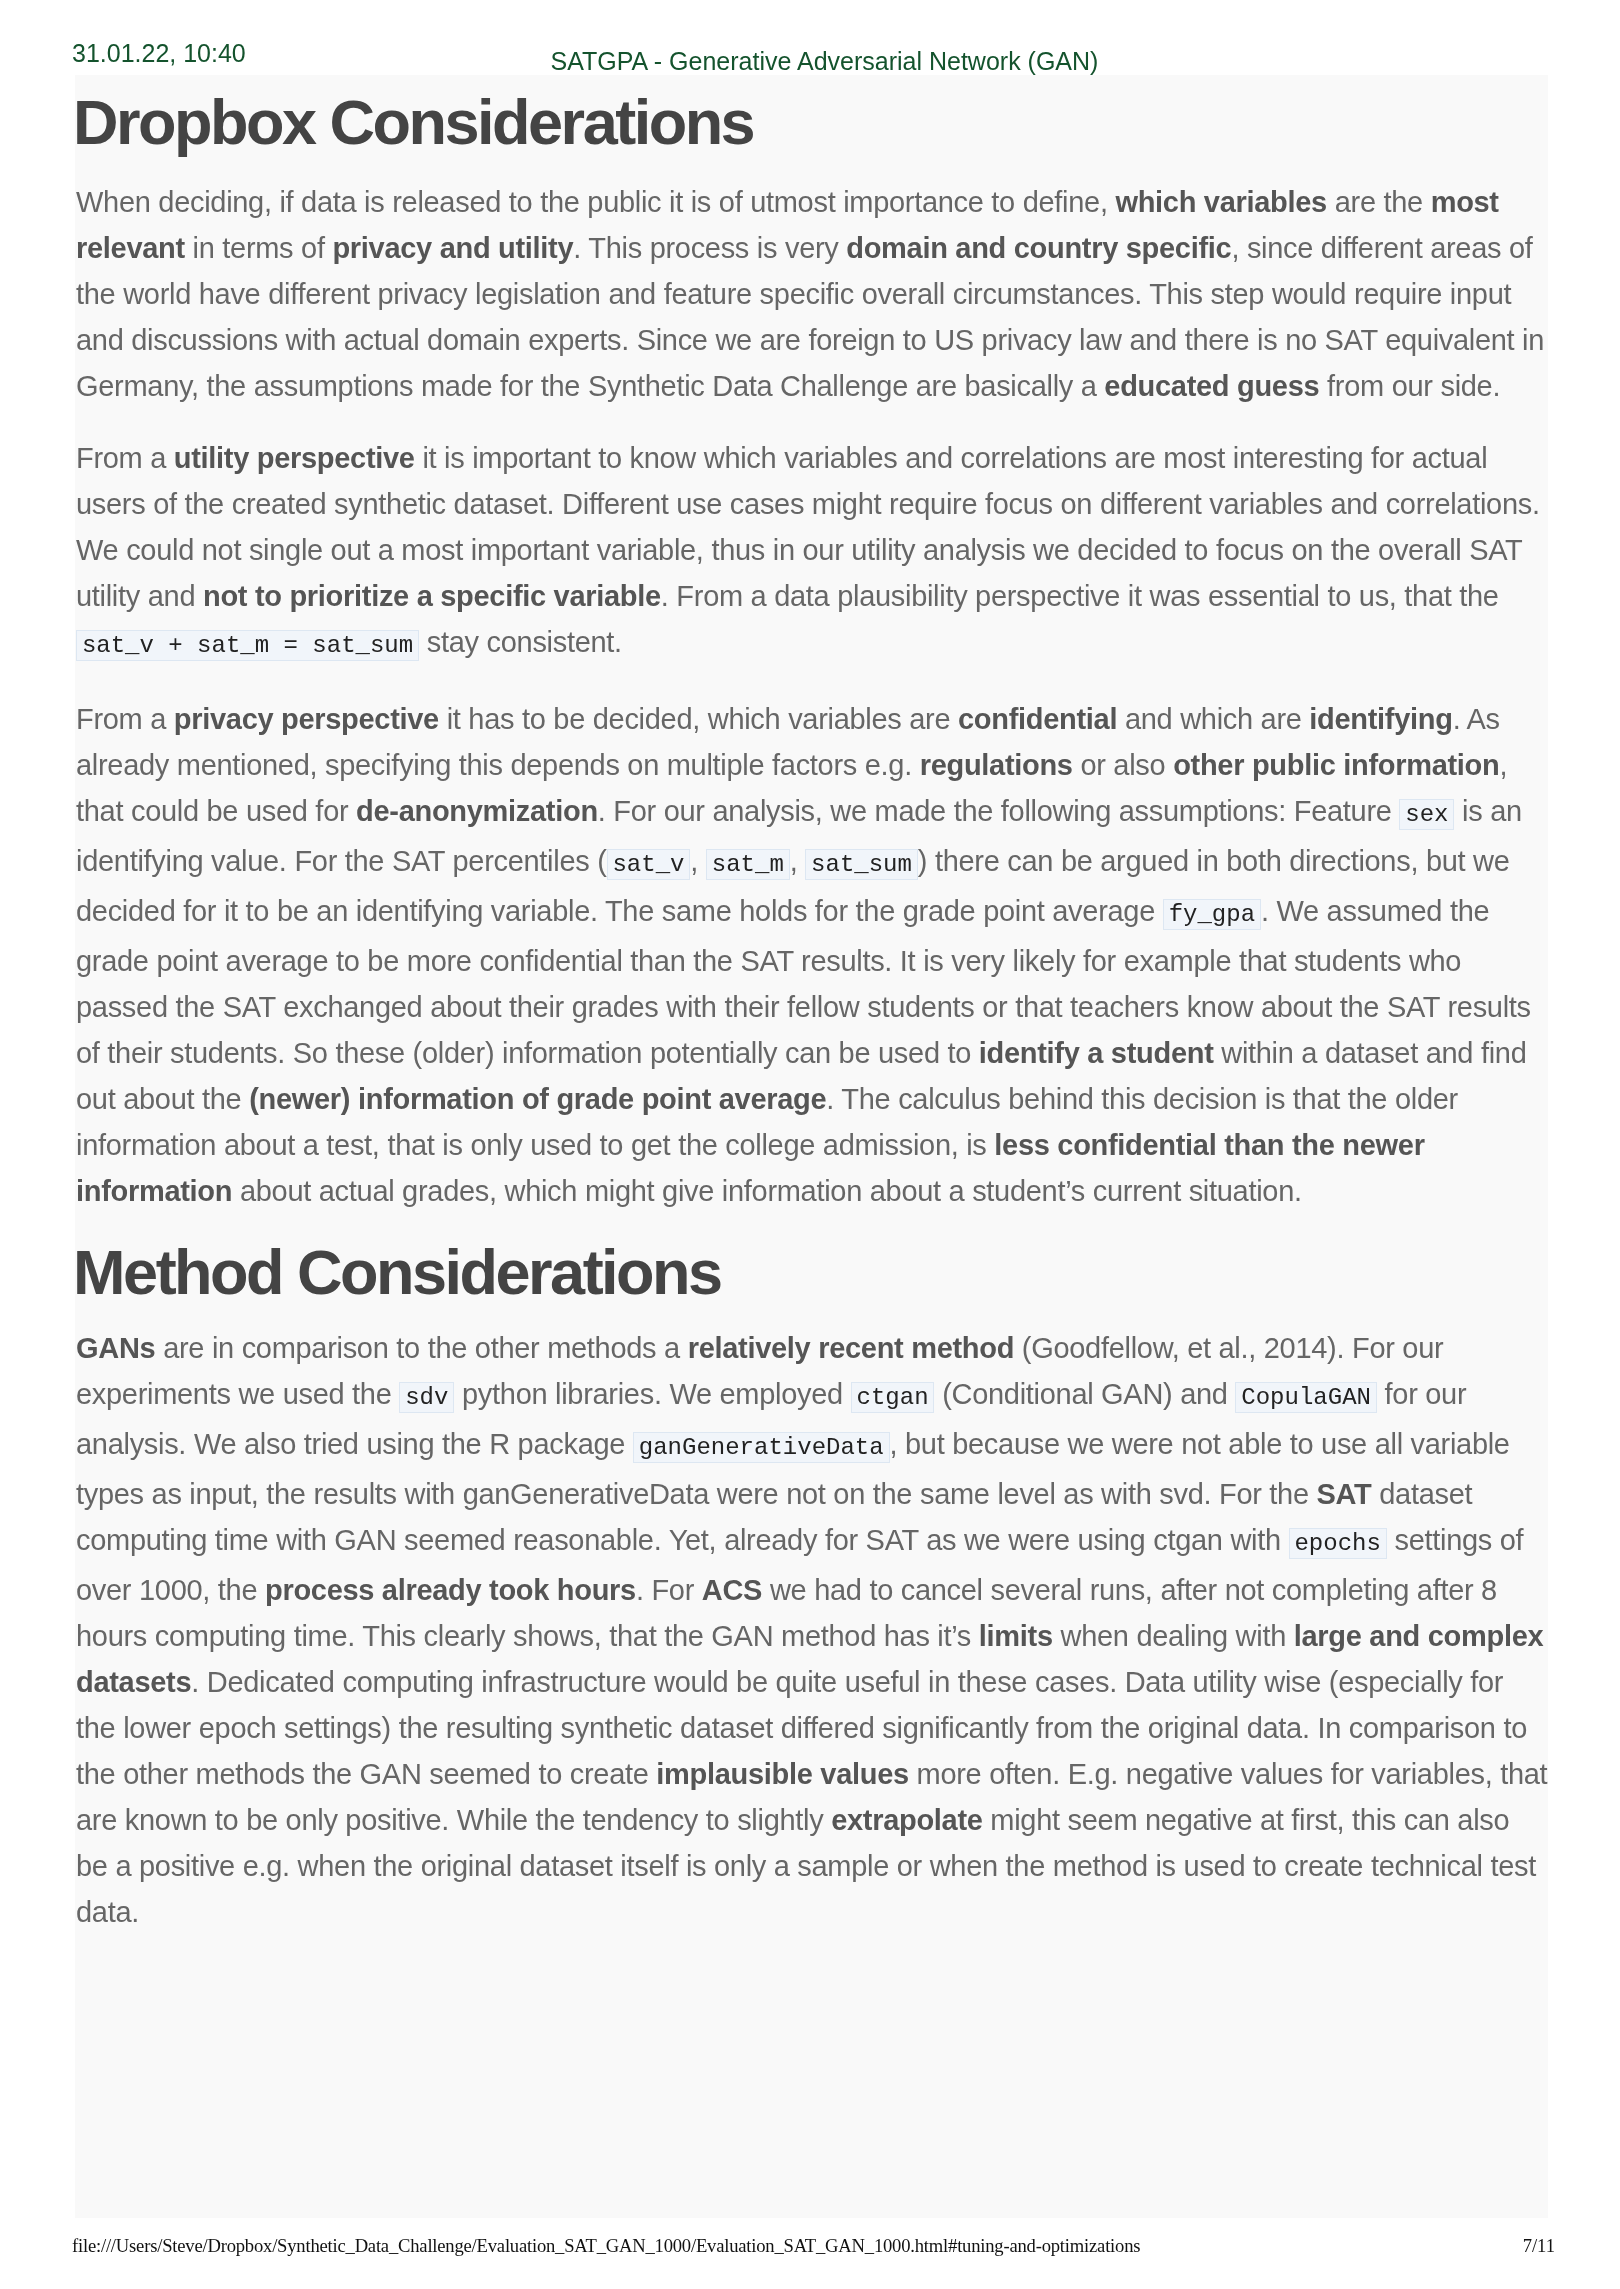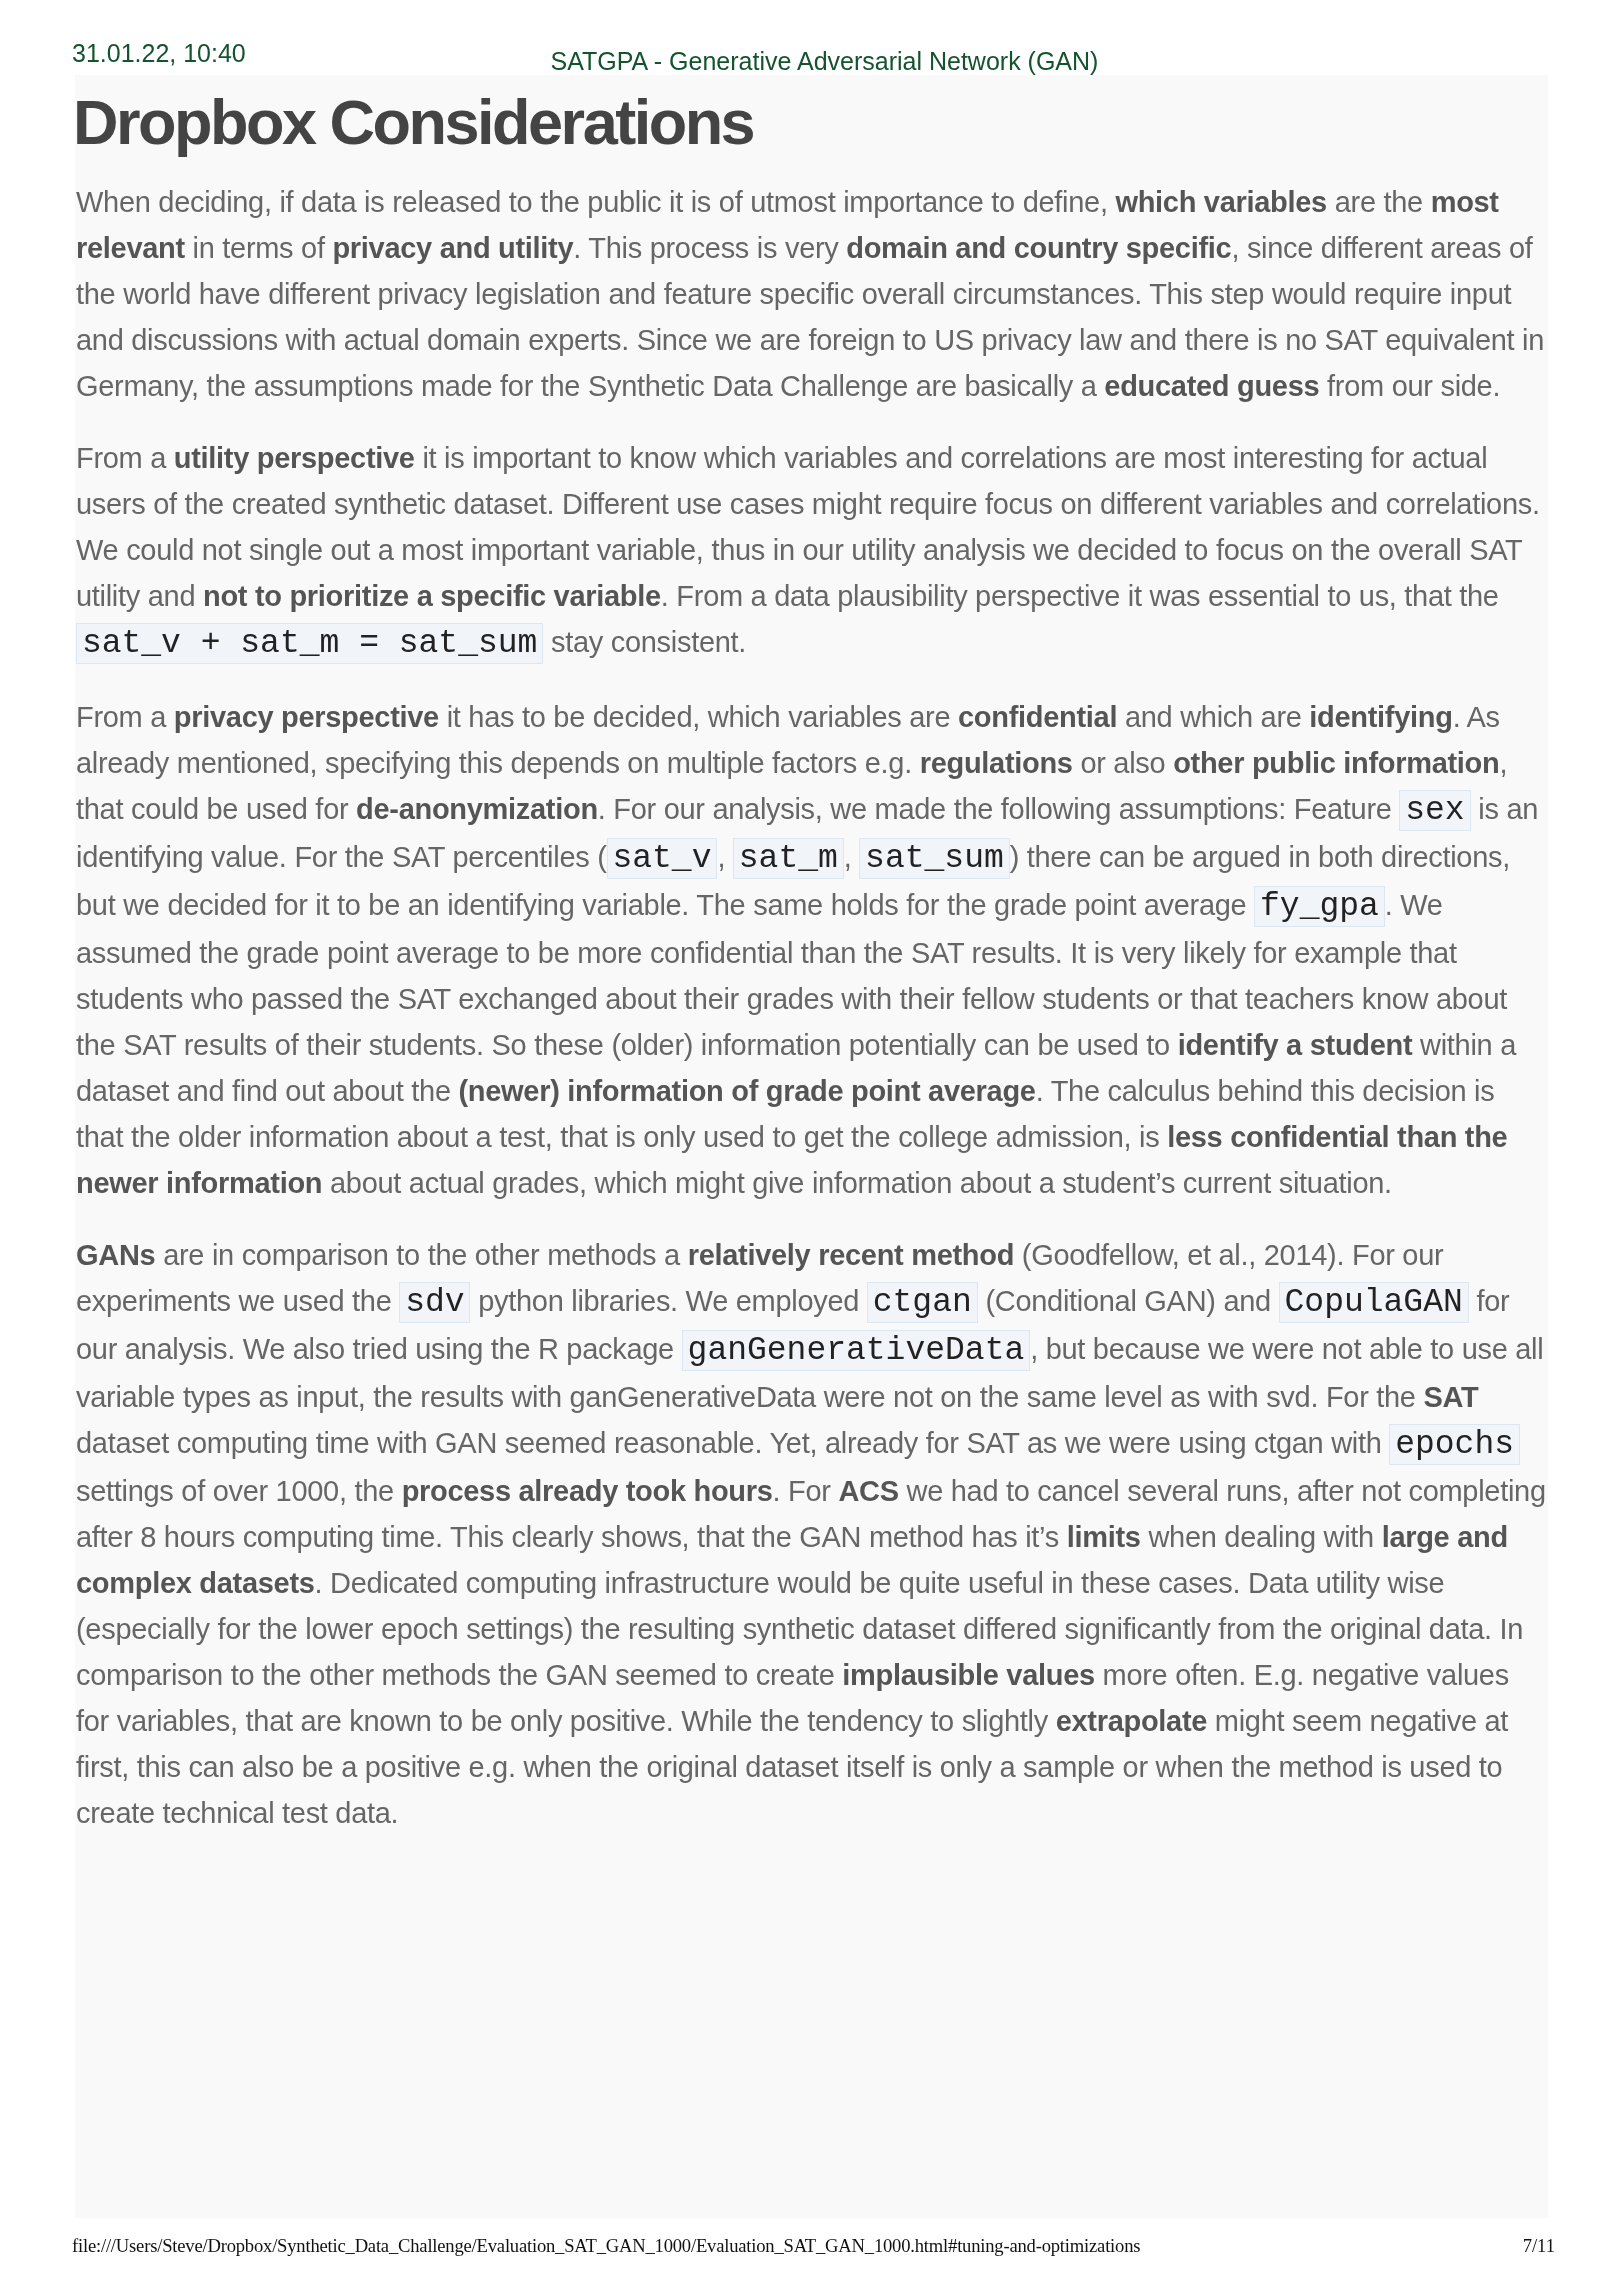--- a/index.html
+++ b/index.html
@@ -96,21 +96,21 @@
     letter-spacing: -0.3px;
     color: #666666;
   }
   p b {
     color: #555555;
     font-weight: bold;
     text-align: center;
   }
   code {
     font-family: "Liberation Mono", "DejaVu Sans Mono", monospace;
-    font-size: 33px;
+    font-size: 24px;
     color: #222;
     background: #f1f5fa;
     border: 1px solid #dde7f2;
     padding: 1px 4.9px;
     letter-spacing: 0;
   }
   .p1 { margin-top: 0; }
 </style>
 </head>
 <body>
@@ -119,20 +119,21 @@
   <span class="date">31.01.22, 10:40</span>
   <span class="title">SATGPA - Generative Adversarial Network (GAN)</span>
 </div>
 
 <div class="content">
   <h1 class="first">Dropbox Considerations</h1>
   <p class="p1">When deciding, if data is released to the public it is of utmost importance to define, <b>which variables</b> are the <b>most relevant</b> in terms of <b>privacy and utility</b>. This process is very <b>domain and country specific</b>, since different areas of the world have different privacy legislation and feature specific overall circumstances. This step would require input and discussions with actual domain experts. Since we are foreign to US privacy law and there is no SAT equivalent in Germany, the assumptions made for the Synthetic Data Challenge are basically a <b>educated guess</b> from our side.</p>
   <p>From a <b>utility perspective</b> it is important to know which variables and correlations are most interesting for actual users of the created synthetic dataset. Different use cases might require focus on different variables and correlations. We could not single out a most important variable, thus in our utility analysis we decided to focus on the overall SAT utility and <b>not to prioritize a specific variable</b>. From a data plausibility perspective it was essential to us, that the <code>sat_v + sat_m = sat_sum</code> stay consistent.</p>
   <p>From a <b>privacy perspective</b> it has to be decided, which variables are <b>confidential</b> and which are <b>identifying</b>. As already mentioned, specifying this depends on multiple factors e.g. <b>regulations</b> or also <b>other public information</b>, that could be used for <b>de-anonymization</b>. For our analysis, we made the following assumptions: Feature <code>sex</code> is an identifying value. For the SAT percentiles (<code>sat_v</code>, <code>sat_m</code>, <code>sat_sum</code>) there can be argued in both directions, but we decided for it to be an identifying variable. The same holds for the grade point average <code>fy_gpa</code>. We assumed the grade point average to be more confidential than the SAT results. It is very likely for example that students who passed the SAT exchanged about their grades with their fellow students or that teachers know about the SAT results of their students. So these (older) information potentially can be used to <b>identify a student</b> within a dataset and find out about the <b>(newer) information of grade point average</b>. The calculus behind this decision is that the older information about a test, that is only used to get the college admission, is <b>less confidential than the newer information</b> about actual grades, which might give information about a student’s current situation.</p>
 
+  <h1 class="second">Method Considerations</h1>
   <p><b>GANs</b> are in comparison to the other methods a <b>relatively recent method</b> (Goodfellow, et al., 2014). For our experiments we used the <code>sdv</code> python libraries. We employed <code>ctgan</code> (Conditional GAN) and <code>CopulaGAN</code> for our analysis. We also tried using the R package <code>ganGenerativeData</code>, but because we were not able to use all variable types as input, the results with ganGenerativeData were not on the same level as with svd. For the <b>SAT</b> dataset computing time with GAN seemed reasonable. Yet, already for SAT as we were using ctgan with <code>epochs</code> settings of over 1000, the <b>process already took hours</b>. For <b>ACS</b> we had to cancel several runs, after not completing after 8 hours computing time. This clearly shows, that the GAN method has it’s <b>limits</b> when dealing with <b>large and complex datasets</b>. Dedicated computing infrastructure would be quite useful in these cases. Data utility wise (especially for the lower epoch settings) the resulting synthetic dataset differed significantly from the original data. In comparison to the other methods the GAN seemed to create <b>implausible values</b> more often. E.g. negative values for variables, that are known to be only positive. While the tendency to slightly <b>extrapolate</b> might seem negative at first, this can also be a positive e.g. when the original dataset itself is only a sample or when the method is used to create technical test data.</p>
 </div>
 
 <div class="print-footer">
   <span class="url">file:///Users/Steve/Dropbox/Synthetic_Data_Challenge/Evaluation_SAT_GAN_1000/Evaluation_SAT_GAN_1000.html#tuning-and-optimizations</span>
   <span class="page-num">7/11</span>
 </div>
 
 
 </body></html>

